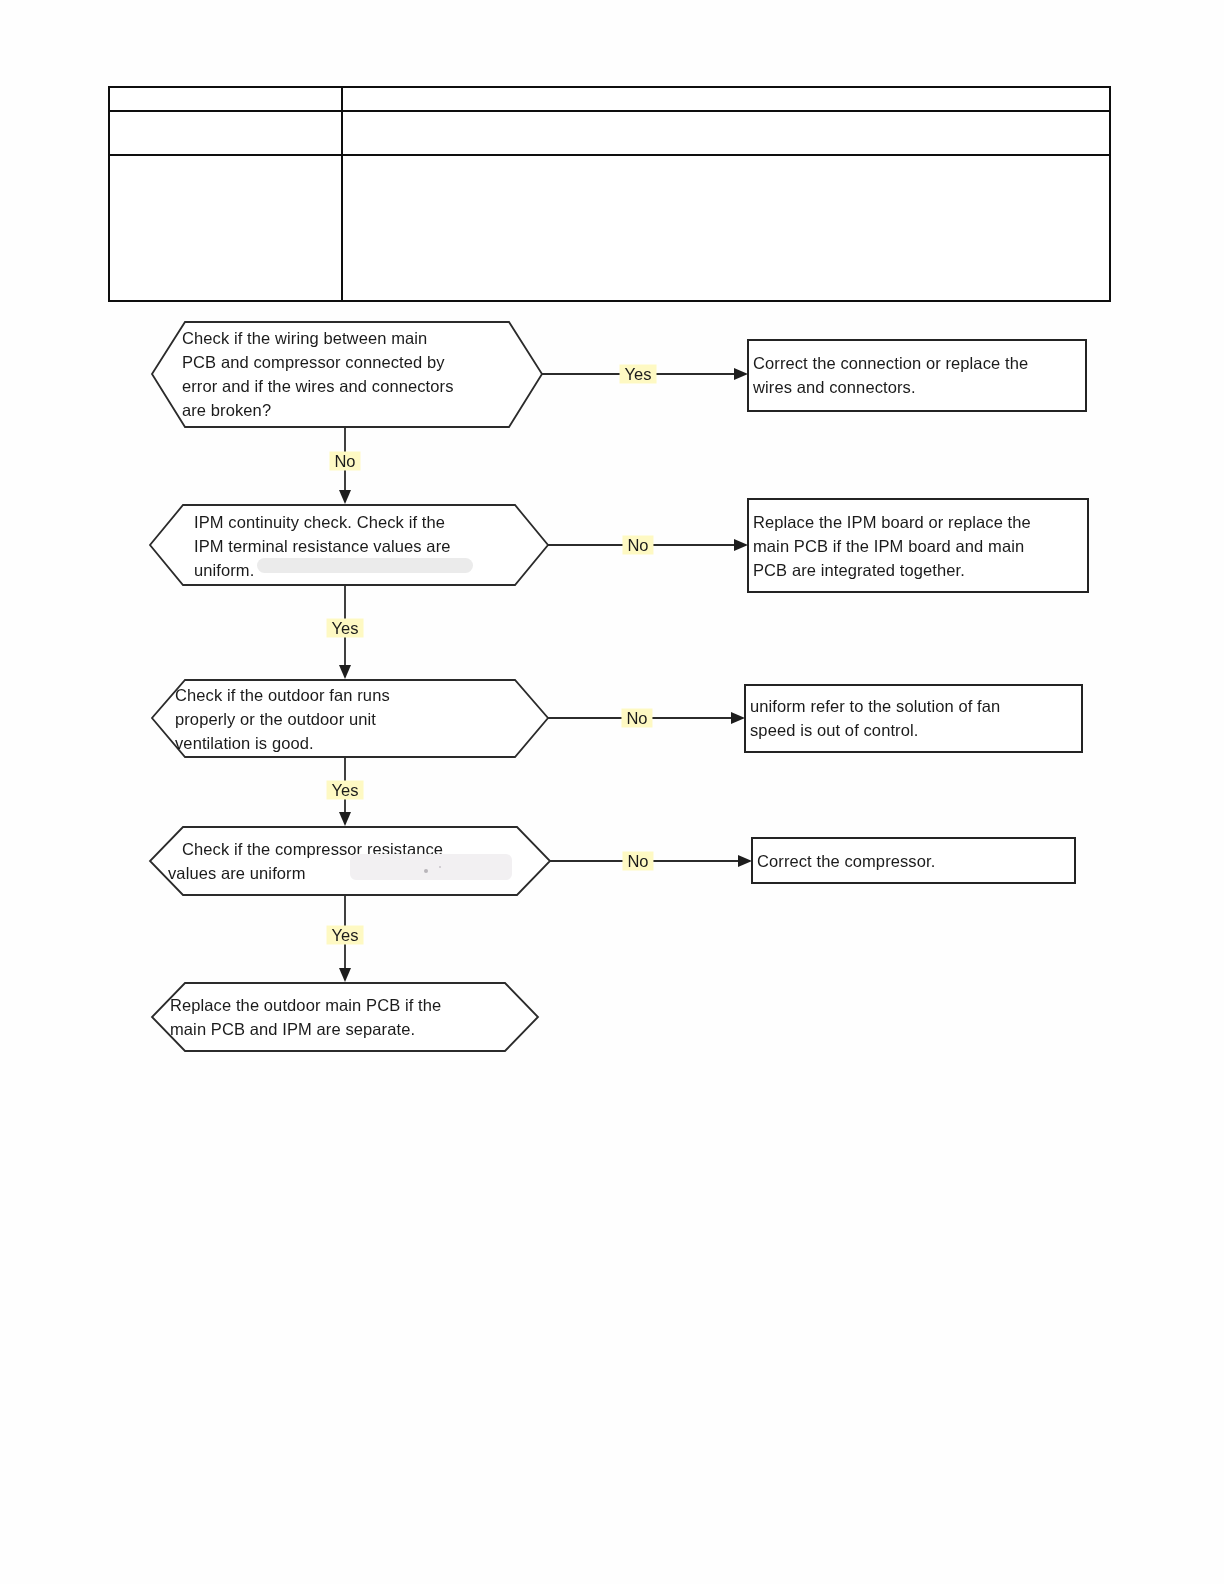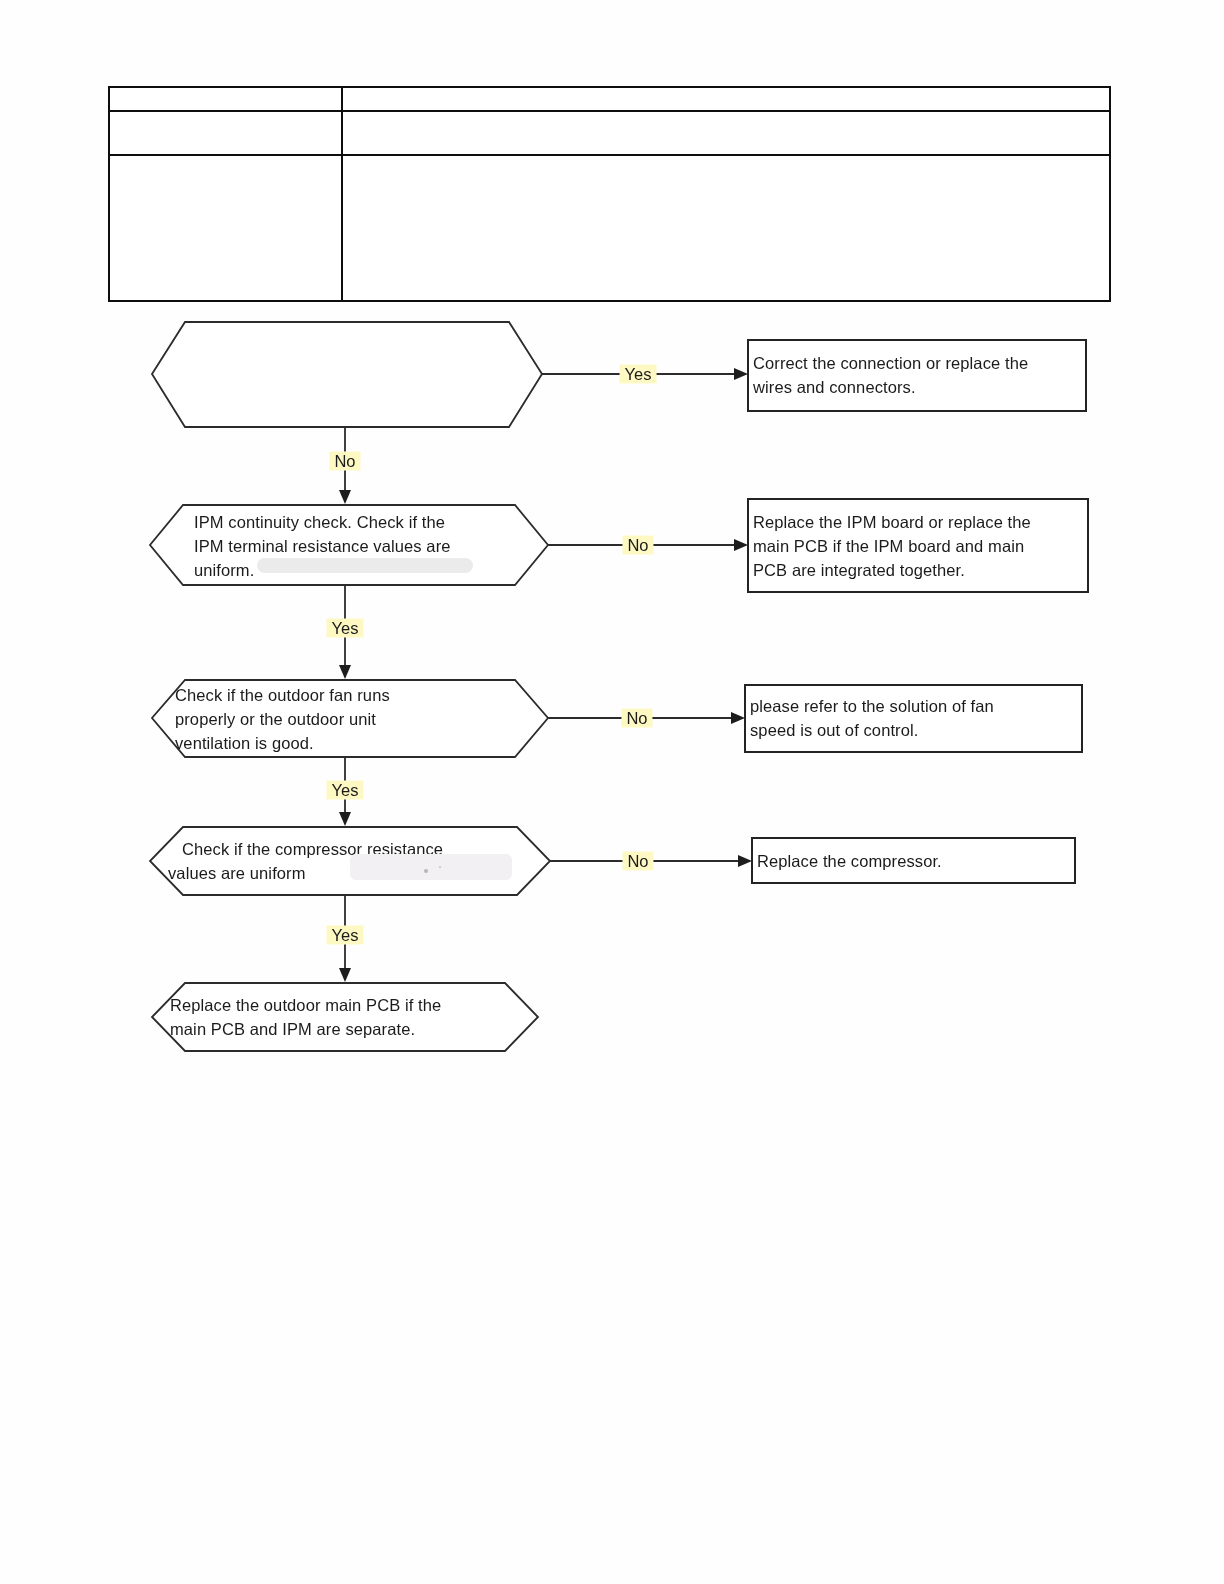--- a/index.html
+++ b/index.html
@@ -91,42 +91,46 @@
     <line class="cline" x1="345" y1="427" x2="345" y2="496"></line>
     <polygon class="ahead" points="345,504 339,490 351,490"></polygon>
     <line class="cline" x1="345" y1="585" x2="345" y2="671"></line>
     <polygon class="ahead" points="345,679 339,665 351,665"></polygon>
     <line class="cline" x1="345" y1="757" x2="345" y2="818"></line>
     <polygon class="ahead" points="345,826 339,812 351,812"></polygon>
     <line class="cline" x1="345" y1="895" x2="345" y2="974"></line>
     <polygon class="ahead" points="345,982 339,968 351,968"></polygon>
   </svg>
 
+  <div class="node-text ta-left" style="left:182px; top:326px; width:334px;">Check if the wiring between main
+PCB and compressor connected by
+error and if the wires and connectors
+are broken?</div>
   <div class="node-text ta-center" style="left:753px; top:351px; width:328px;">Correct the connection or replace the
 wires and connectors.</div>
 
   <div class="node-text ta-left" style="left:182px; top:510px; width:334px;margin-left:12px;">IPM continuity check. Check if the
 IPM terminal resistance values are
 uniform.</div>
   <div class="redact" style="left:257px; top:558px; width:216px; height:15px;"></div>
   <div class="node-text ta-center" style="left:753px; top:510px; width:330px;">Replace the IPM board or replace the
 main PCB if the IPM board and main
 PCB are integrated together.</div>
 
   <div class="node-text ta-center" style="left:175px; top:683px; width:350px;">Check if the outdoor fan runs
 properly or the outdoor unit
 ventilation is good.</div>
-  <div class="node-text ta-center" style="left:750px; top:694px; width:327px;">please refer to the solution of fan
+  <div class="node-text ta-center" style="left:750px; top:694px; width:327px;">uniform refer to the solution of fan
 speed is out of control.</div>
 
   <div class="node-text ta-left indent-first" style="left:168px; top:837px; width:334px;">Check if the compressor resistance
 values are uniform</div>
   <div class="redact2" style="left:350px; top:854px; width:162px; height:26px;"></div>
   <div class="faint-mark" style="left:424px; top:869px;"></div>
-  <div class="node-text ta-center" style="left:757px; top:849px; width:313px;">Replace the compressor.</div>
+  <div class="node-text ta-center" style="left:757px; top:849px; width:313px;">Correct the compressor.</div>
 
   <div class="node-text ta-center" style="left:170px; top:993px; width:350px;">Replace the outdoor main PCB if the
 main PCB and IPM are separate.</div>
 
   <div class="edge-label" style="left:638px; top:374px;">Yes</div>
   <div class="edge-label" style="left:345px; top:461px;">No</div>
   <div class="edge-label" style="left:638px; top:545px;">No</div>
   <div class="edge-label" style="left:345px; top:628px;">Yes</div>
   <div class="edge-label" style="left:637px; top:718px;">No</div>
   <div class="edge-label" style="left:345px; top:790px;">Yes</div>

